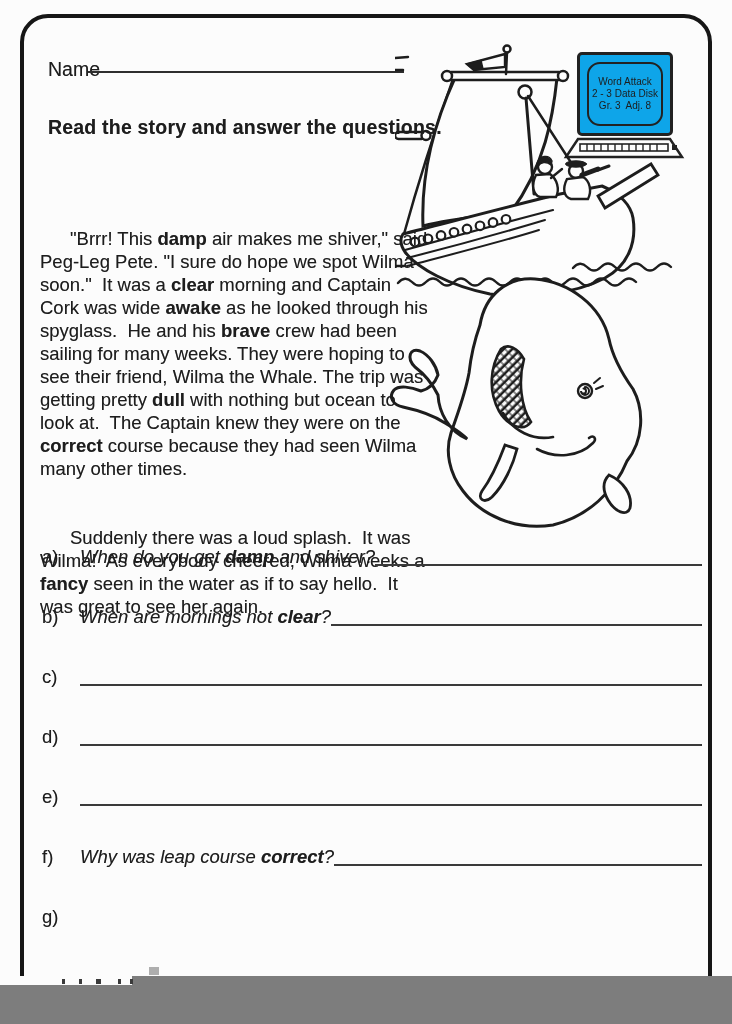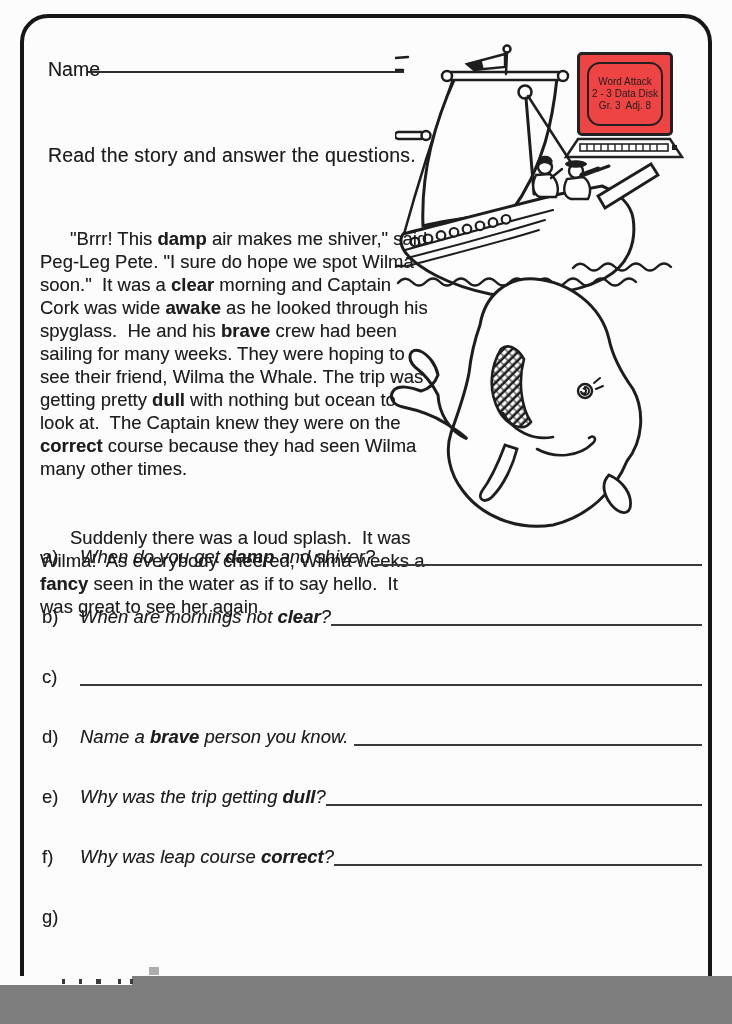--- a/index.html
+++ b/index.html
@@ -16,33 +16,33 @@
   }
   .name-label{
     position:absolute;left:48px;top:58px;font-size:19.5px;
     text-shadow:0 0 .5px rgba(20,20,20,.45);
   }
   .name-line{
     position:absolute;left:88px;top:71px;width:316px;height:0;
     border-bottom:2.2px solid #2e2e2e;
   }
   .instruction{
-    position:absolute;left:48px;top:144px;font-size:19.5px;font-weight:normal;
+    position:absolute;left:48px;top:116px;font-size:19.5px;font-weight:bold;
     letter-spacing:.2px;text-shadow:0 0 .5px rgba(20,20,20,.45);
   }
   .story{
     position:absolute;left:40px;top:181px;width:390px;
     font-size:18.5px;line-height:23px;white-space:pre-wrap;
     text-shadow:0 0 .5px rgba(20,20,20,.4);
   }
   .story p{margin:0;text-indent:30px;}
   .badge{position:absolute;left:563px;top:52px;width:122px;}
   .monitor{
     position:relative;margin-left:14px;width:96px;height:84px;
-    border:3px solid #222;border-radius:5px;background:#ef4444;
+    border:3px solid #222;border-radius:5px;background:#0ea5e9;
   }
   .screen{
     position:absolute;left:7px;top:7px;right:7px;bottom:7px;
     border:2.5px solid #222;border-radius:13px;
     display:flex;flex-direction:column;align-items:center;justify-content:center;
     font-size:10px;line-height:12px;text-align:center;white-space:pre;
   }
   .illu{position:absolute;}
   .illu svg{display:block;}
   .q{
@@ -188,26 +188,24 @@
     <span class="q-letter">b)</span>
     <span class="q-text"><span>When are mornings not </span><b>clear</b><span>?</span></span>
     <span class="q-line"></span>
   </div>
   <div class="q" style="top:664px">
     <span class="q-letter">c)</span>
     <span class="q-line"></span>
   </div>
   <div class="q" style="top:724px">
     <span class="q-letter">d)</span>
-    <span class="q-text"><span>Name a </span><b>brave</b><span> person you know. </span></span>
     <span class="q-line"></span>
   </div>
   <div class="q" style="top:784px">
     <span class="q-letter">e)</span>
-    <span class="q-text"><span>Why was the trip getting </span><b>dull</b><span>?</span></span>
     <span class="q-line"></span>
   </div>
   <div class="q" style="top:844px">
     <span class="q-letter">f)</span>
     <span class="q-text"><span>Why was leap course </span><b>correct</b><span>?</span></span>
     <span class="q-line"></span>
   </div>
   <div class="q" style="top:904px">
     <span class="q-letter">g)</span>
   </div>

